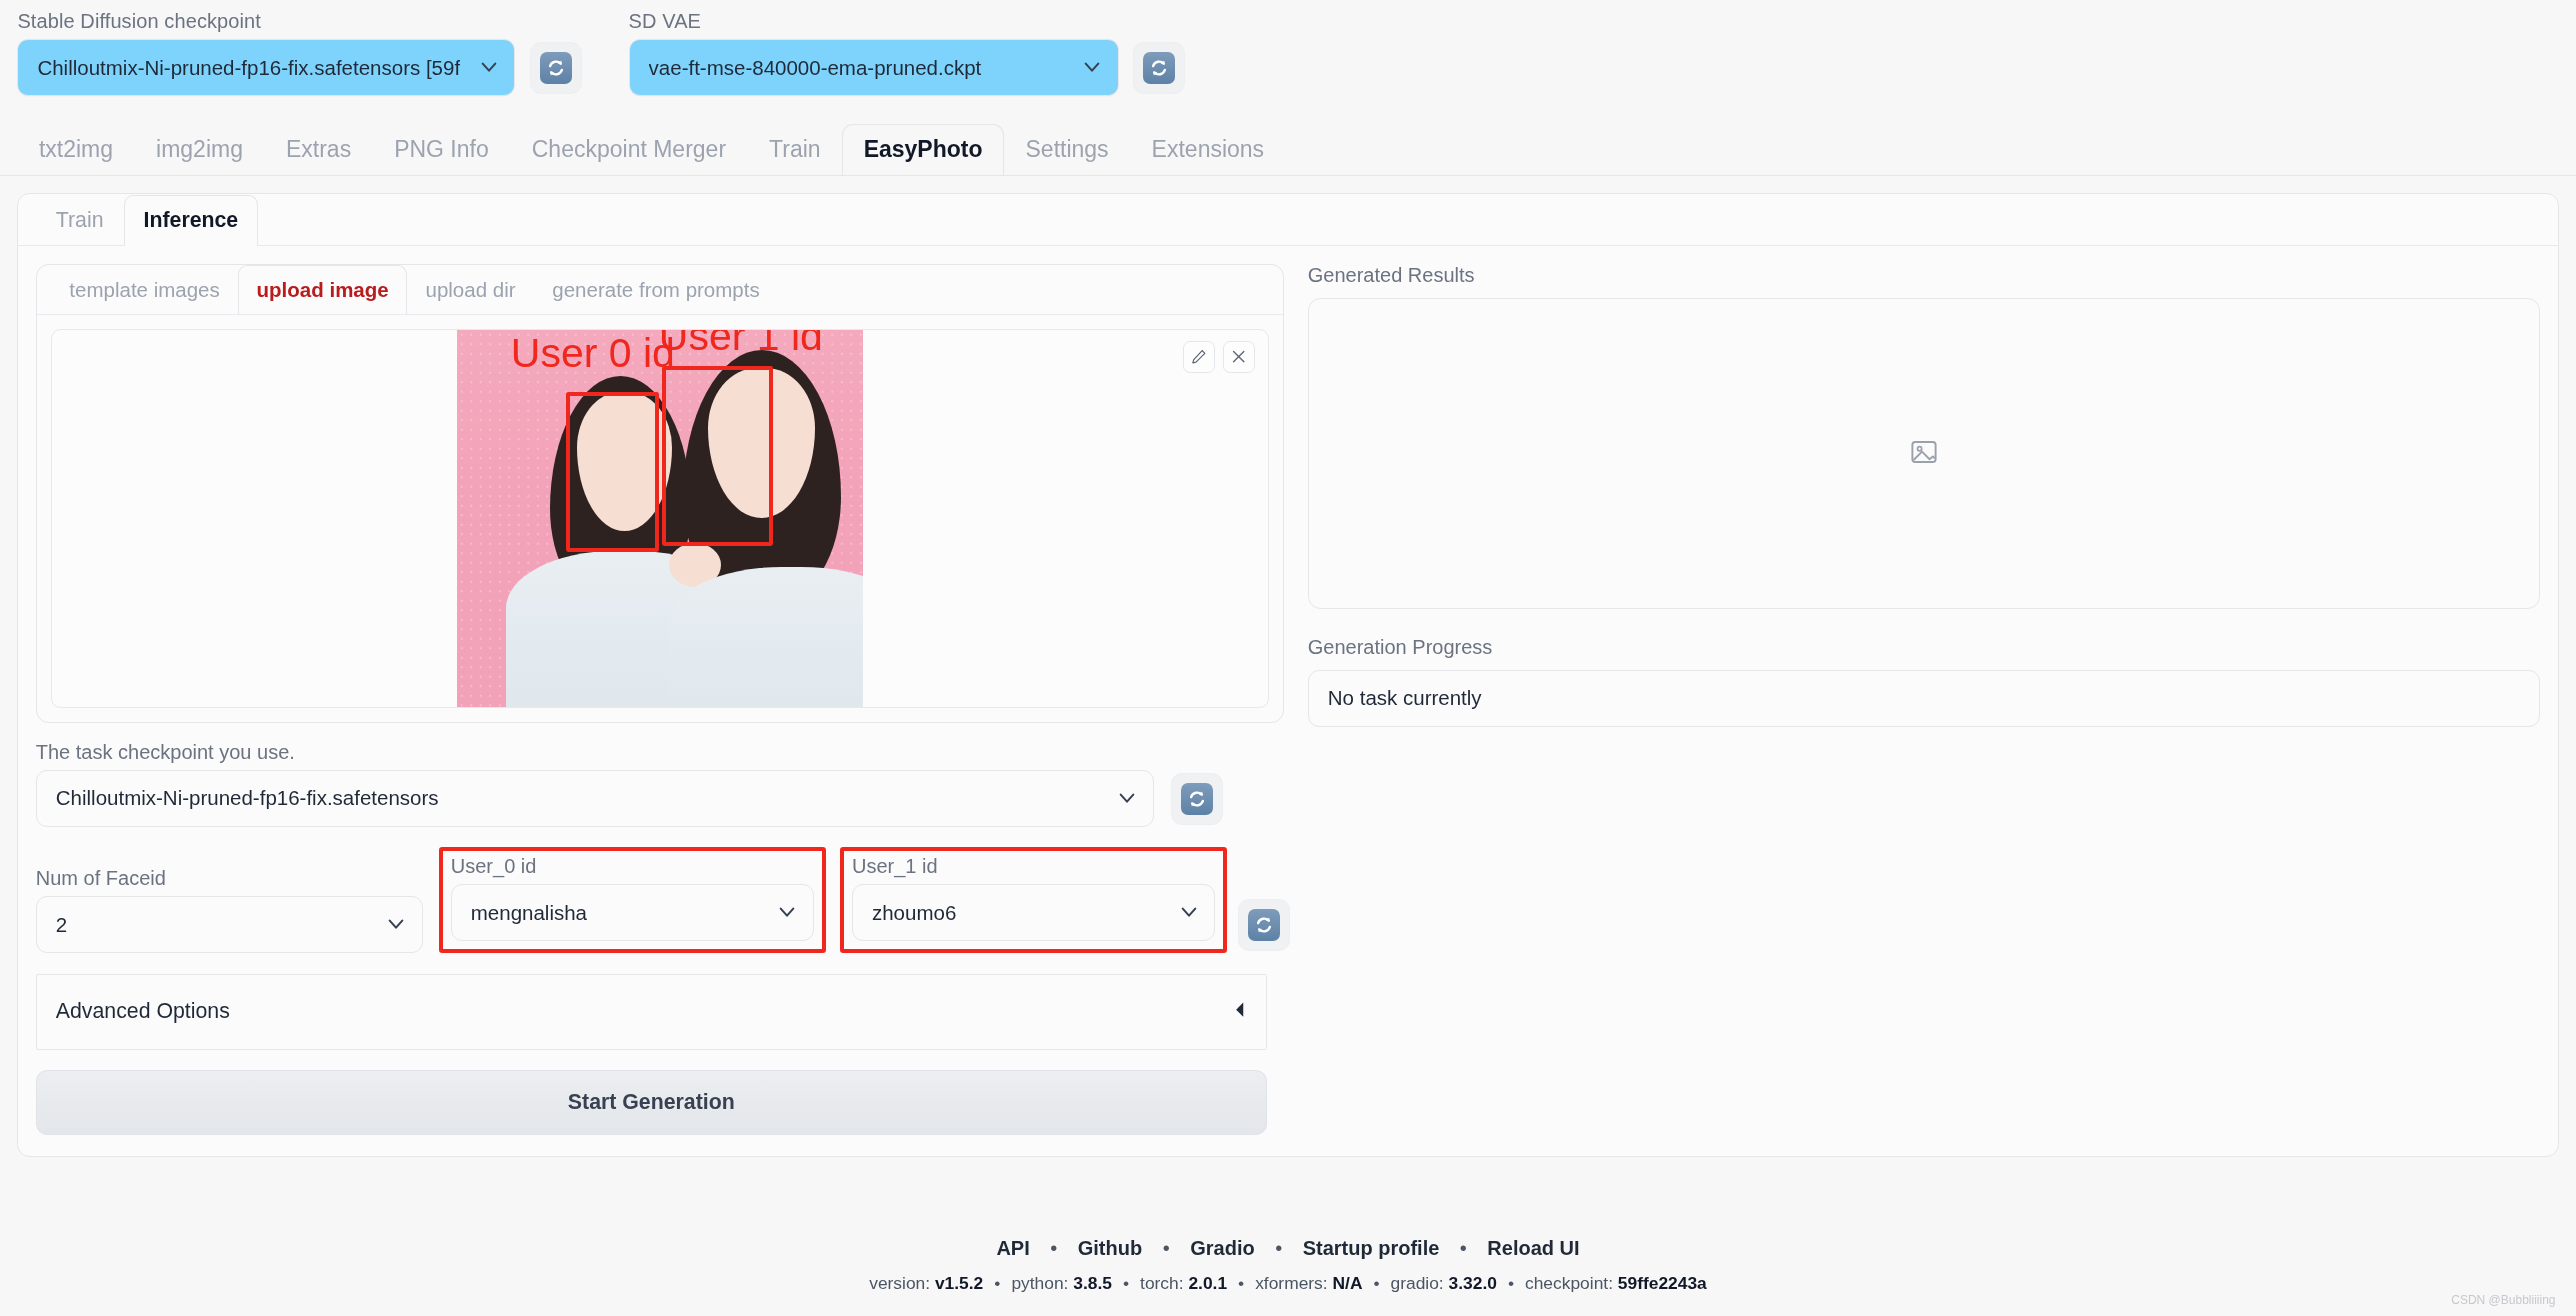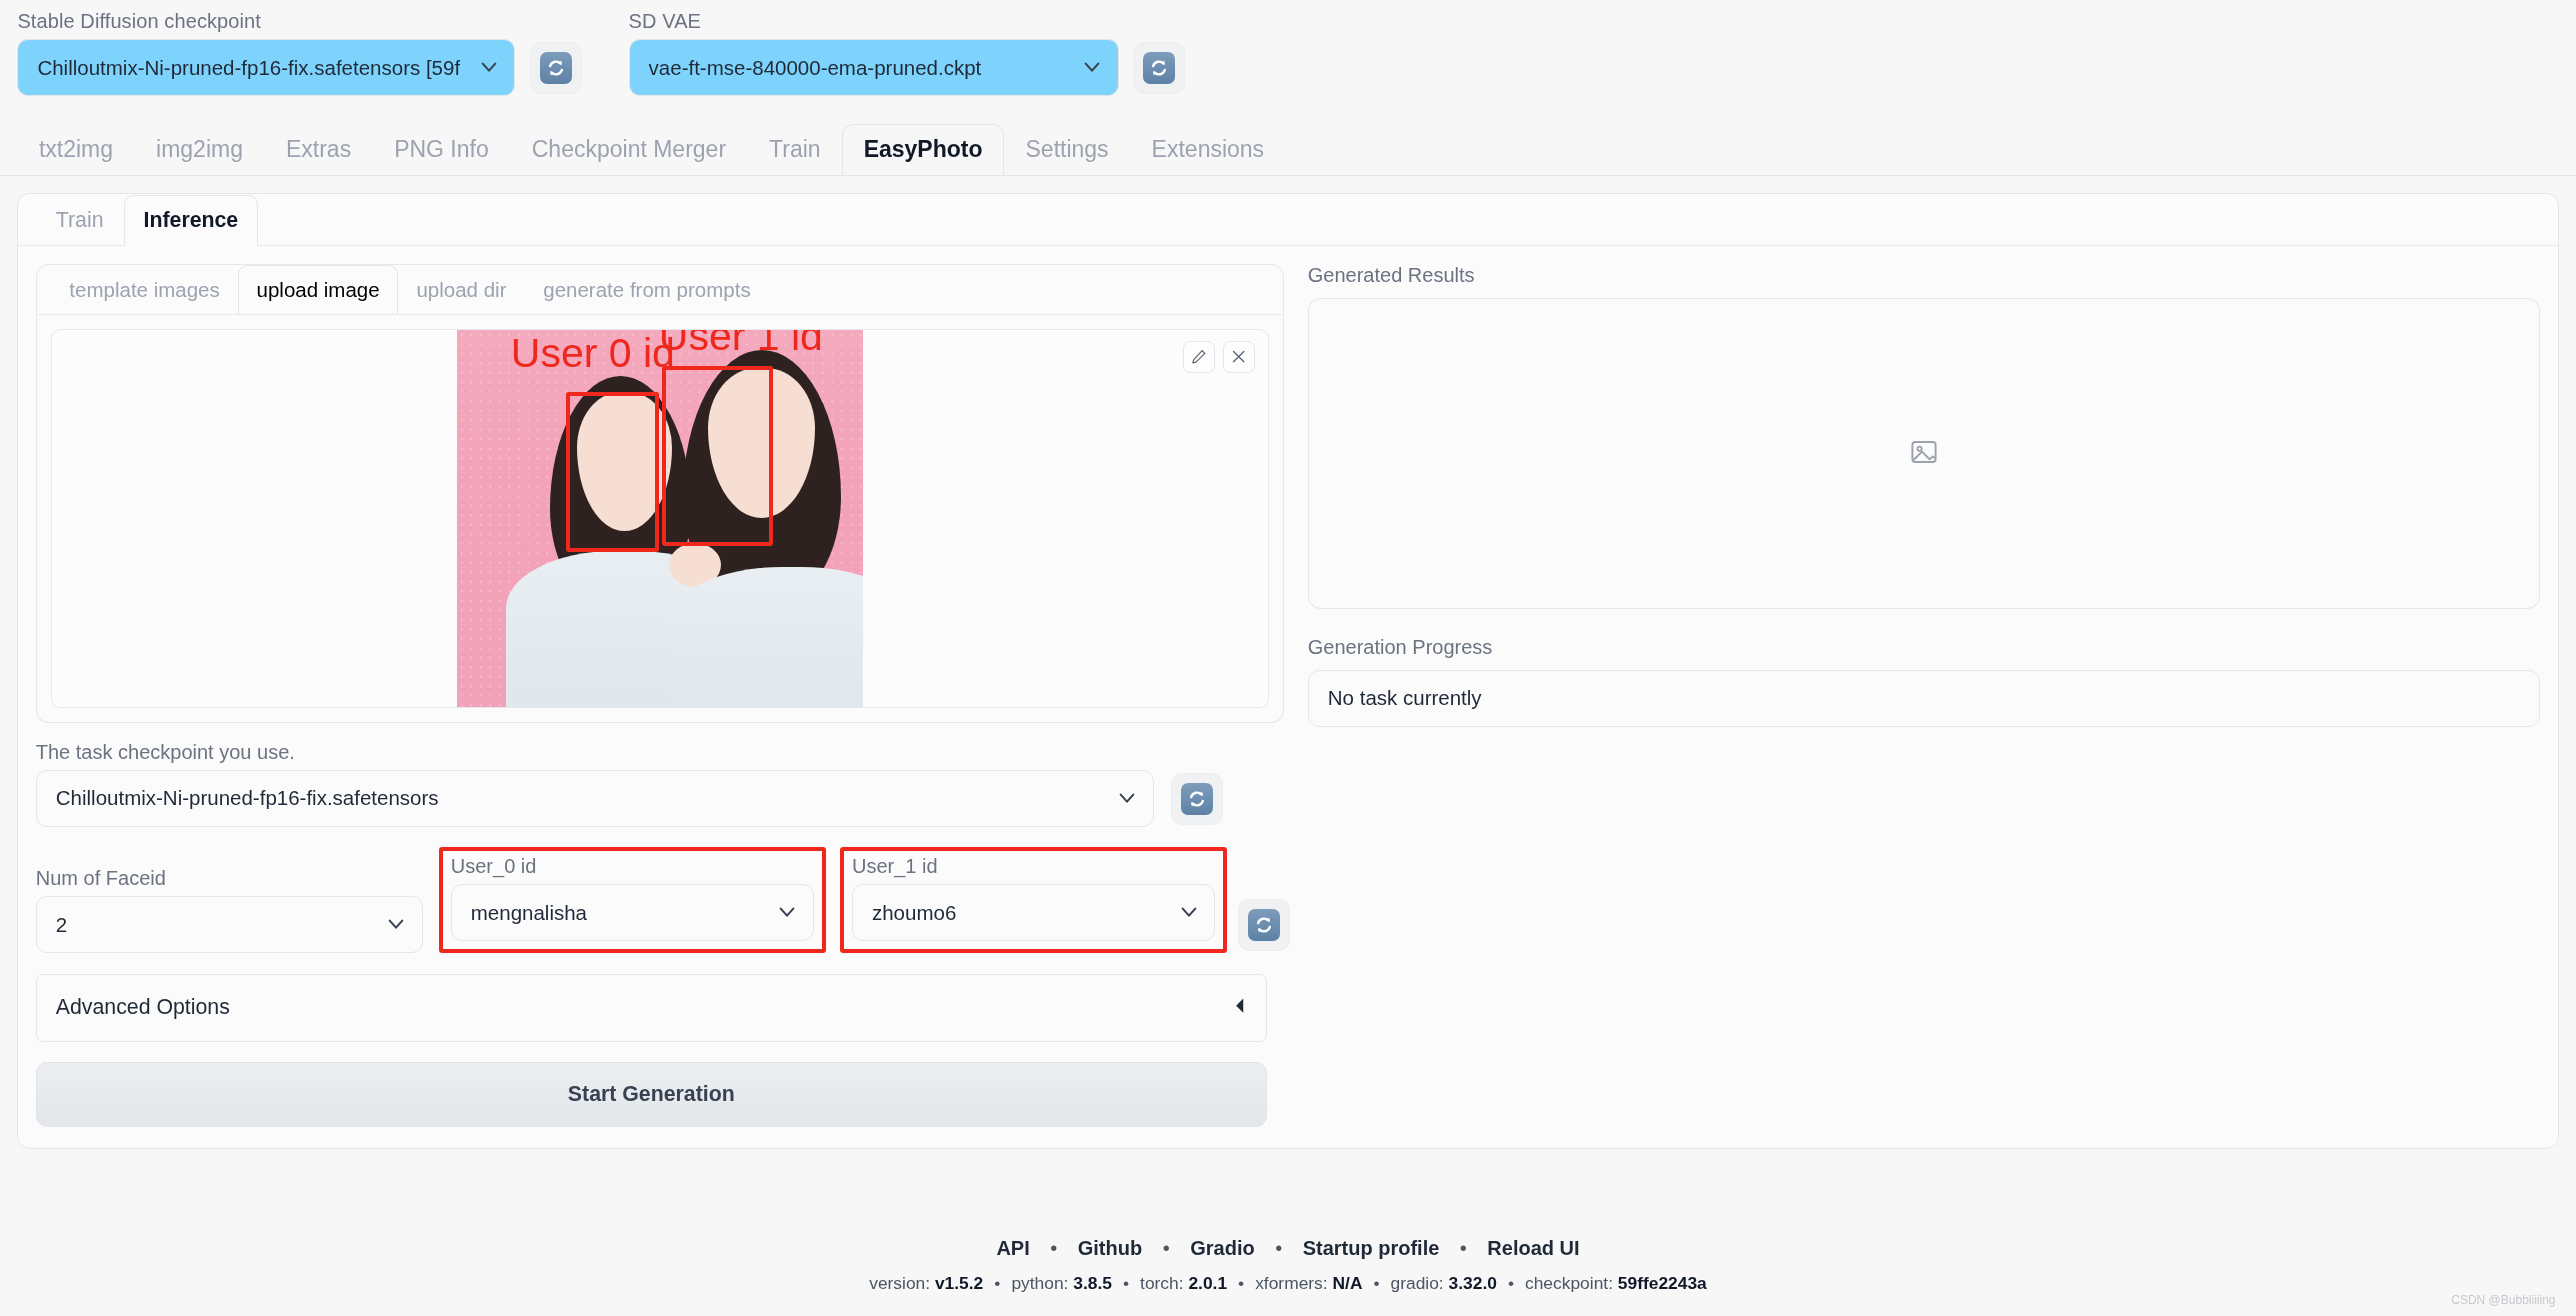--- a/index.html
+++ b/index.html
@@ -81,21 +81,21 @@
   .col-right { flex:1; }
 
   
   .inner-card { border:0.8px solid #e4e6ea; border-radius:12.6px; background:#fbfbfc; }
   .inner-tabs { display:flex; align-items:flex-end; padding-left: 14.2px; border-bottom:0.8px solid #e8eaed; }
   .inner-tab {
     font-size:20.5px; color:#9ca3af; padding: 12px 17.4px 12px 17.4px;
     border:0.8px solid transparent; border-bottom:none; border-radius:9.5px 9.5px 0 0;
     position:relative; top:0.8px; white-space:nowrap;
   }
-  .inner-tab.active { color:#000000; font-weight:400; background:#fbfbfc; border-color:#e4e6ea; border-bottom-color:#fbfbfc; }
+  .inner-tab.active { color:#b91c1c; font-weight:700; background:#fbfbfc; border-color:#e4e6ea; border-bottom-color:#fbfbfc; }
 
   
   .img-area {
     margin: 14.2px; border:0.8px solid #e6e8eb; border-radius:9.5px; background:#fcfcfd;
     height: 379px; position:relative; overflow:hidden;
     display:flex; align-items:flex-start; justify-content:center;
   }
   .img-tools { position:absolute; top:11px; right:12.6px; display:flex; gap:8px; z-index:5; }
   .tool-btn {
     width:32px;height:32px;border:0.8px solid #e4e6ea;border-radius:7.1px;background:#fdfdfe;
@@ -140,22 +140,22 @@
     background:#fbfbfc; border:0.8px solid #e4e6ea; border-radius:11px; height:57px;
     display:flex; align-items:center; justify-content:space-between; padding:0 17.4px 0 19px;
     font-size:20.5px; color:#1f2937;
   }
 
   .trio { display:flex; align-items:flex-end; margin-top: 20.5px; gap:0; }
   .trio-cell { flex:none; }
   .hl-cell { border:4px solid #f0271c; border-radius:3.2px; padding: 4.7px 8px 8px 8px; }
 
   .accordion {
-    margin-top: 20.5px; border:0.8px solid #e4e6ea; border-radius:7px; background:#fbfbfc;
-    height: 68px; display:flex; align-items:center; justify-content:space-between;
+    margin-top: 20.5px; border:0.8px solid #e4e6ea; border-radius:2px; background:#fbfbfc;
+    height: 76px; display:flex; align-items:center; justify-content:space-between;
     padding: 0 20.5px 0 19px; font-size:21.3px; color:#1f2937;
   }
   .gen-btn {
     margin-top: 20.5px; height: 65px; border-radius:11px;
     background:linear-gradient(180deg,#eceef1 0%, #e3e6ea 100%);
     border:0.8px solid #e0e3e7;
     display:flex; align-items:center; justify-content:center;
     font-size:21.3px; font-weight:700; color:#374151;
   }
 

